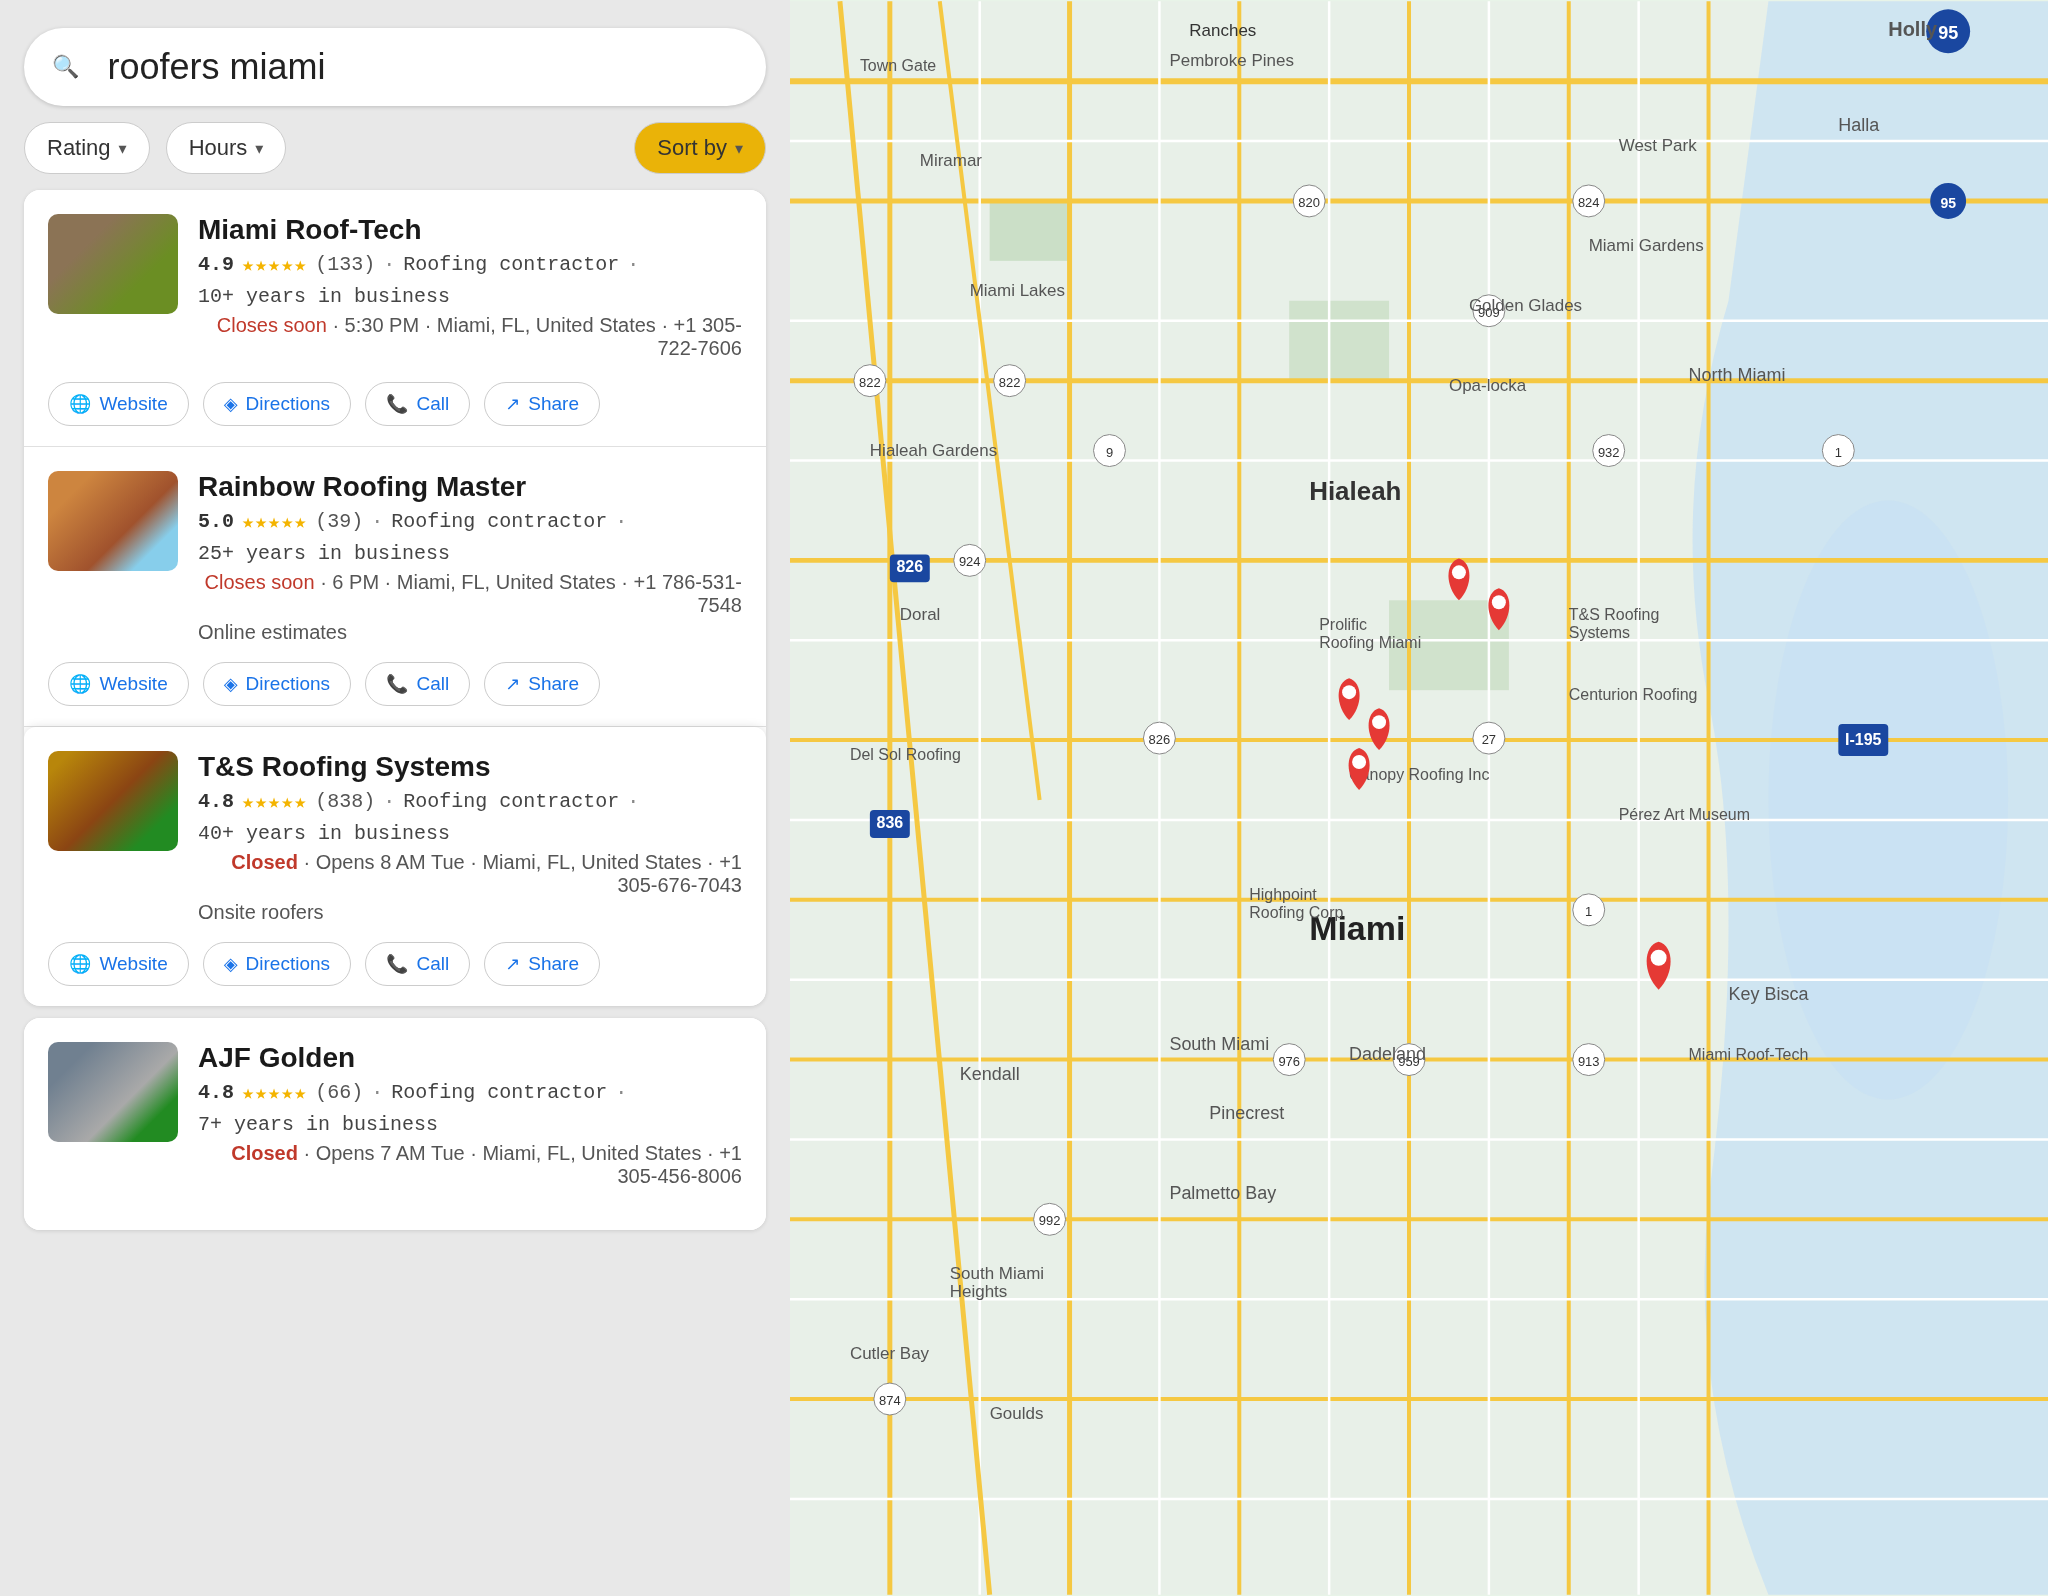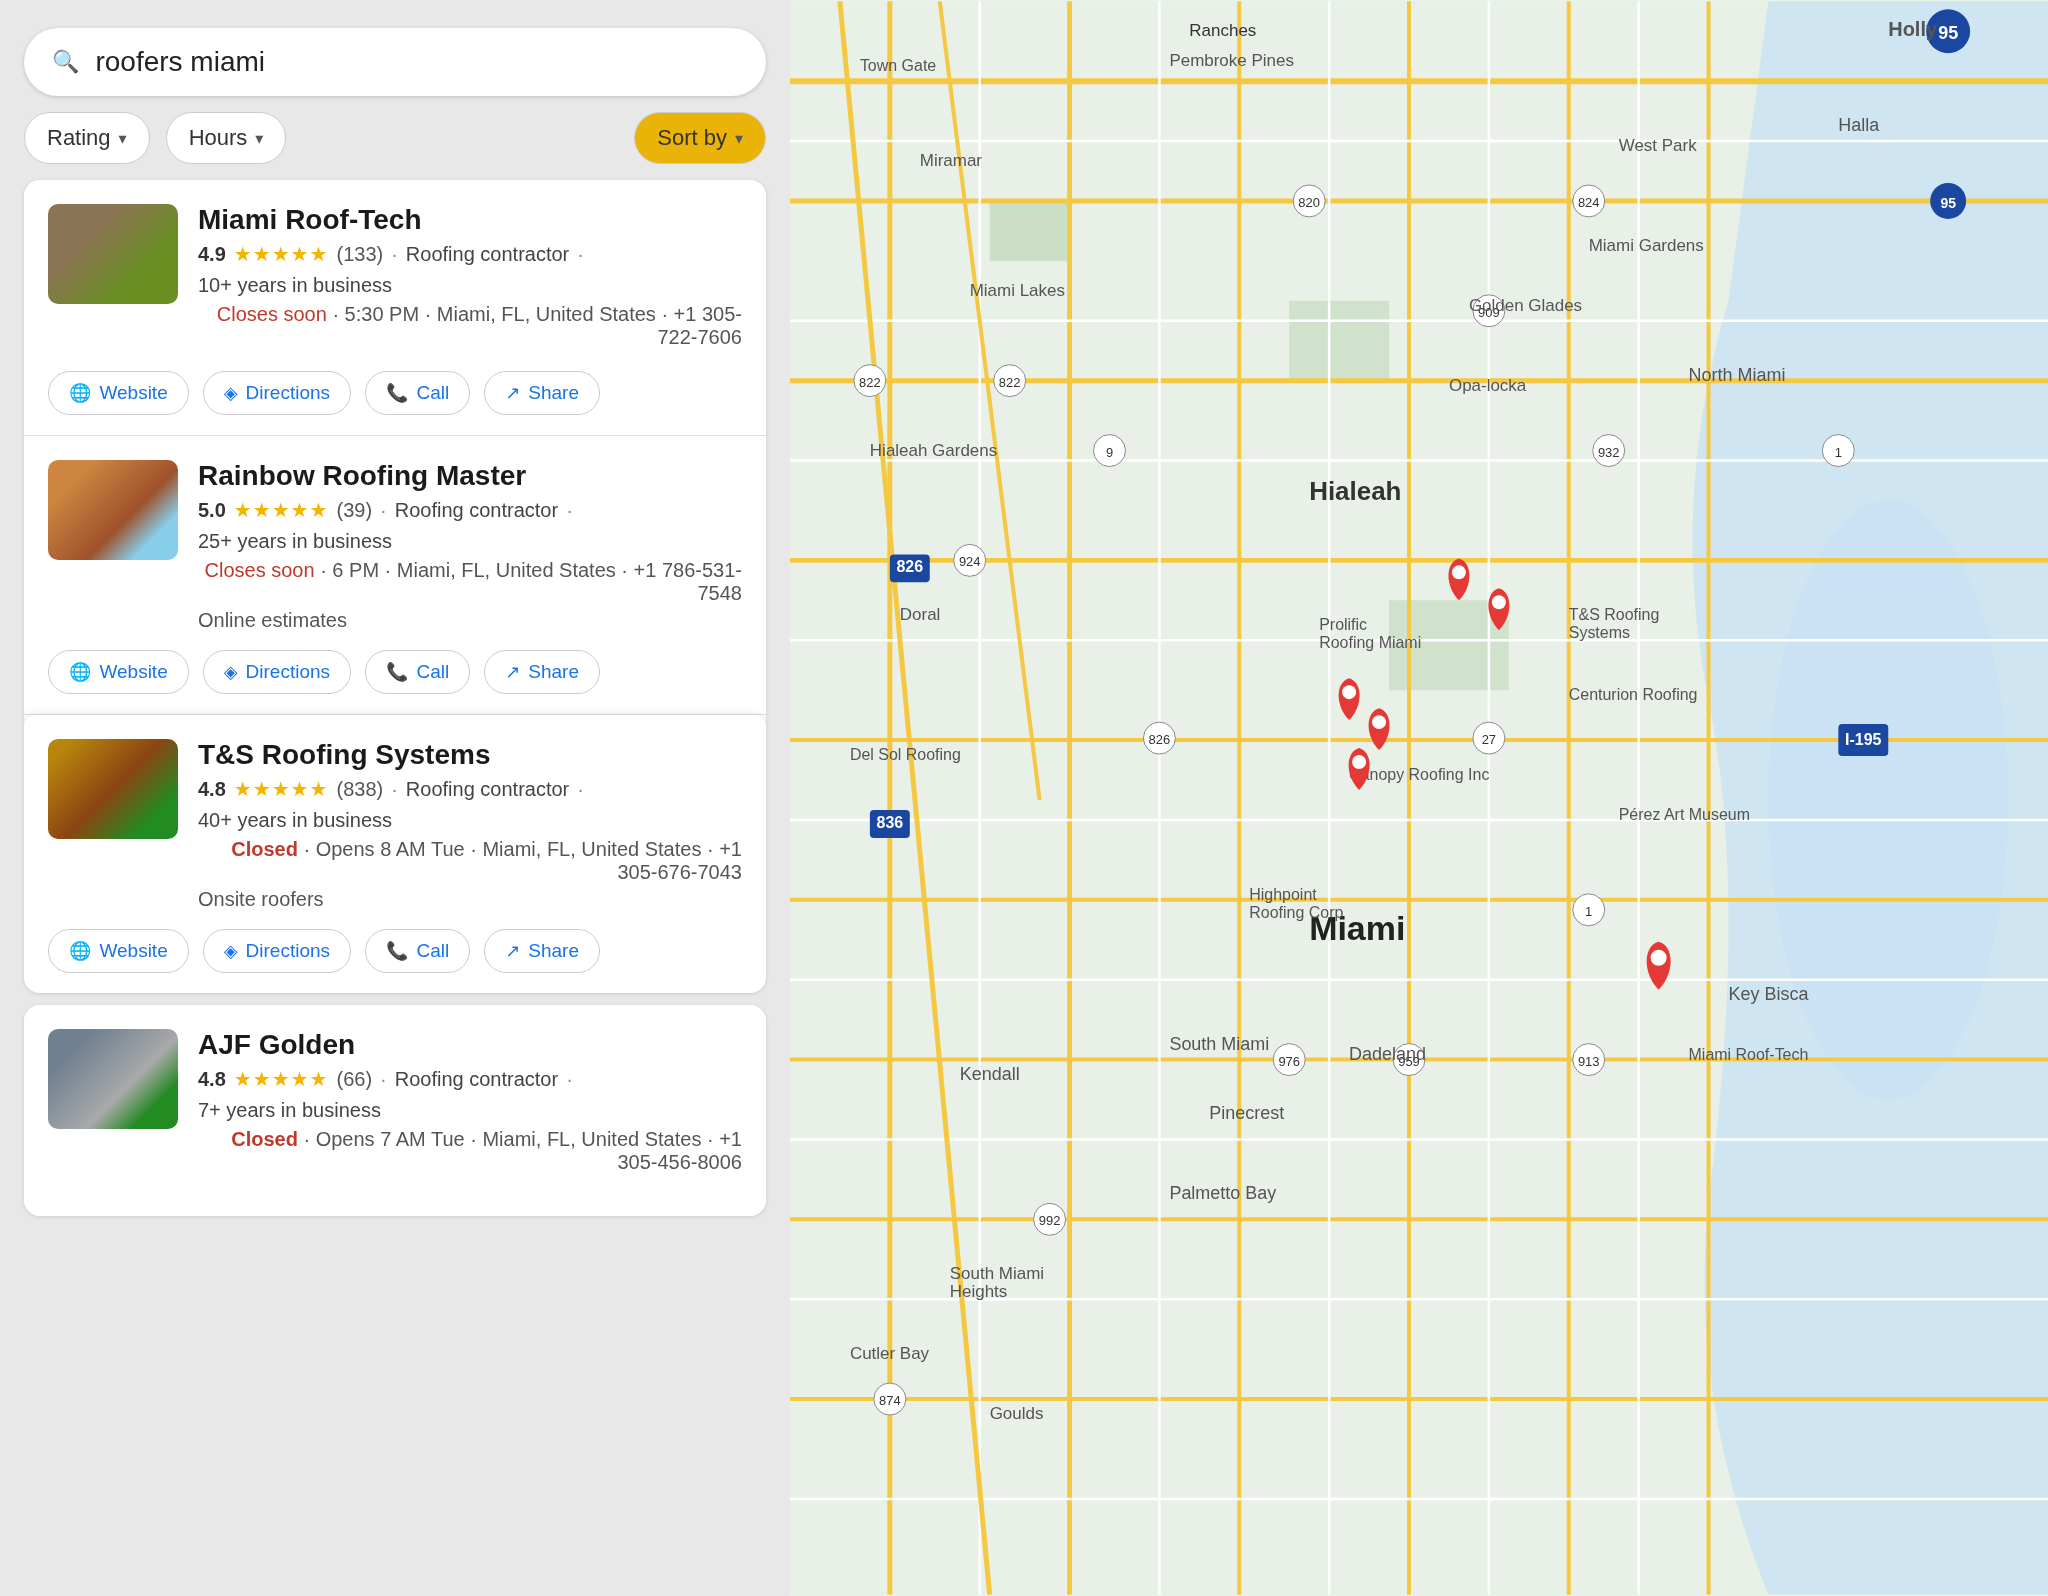--- a/index.html
+++ b/index.html
@@ -34,24 +34,25 @@
       gap: 16px;
       box-shadow: 0 1px 4px rgba(0,0,0,0.18);
     }
     .search-icon-wrap {
       color: #666;
       font-size: 22px;
     }
     .search-input {
       border: none;
       outline: none;
-      font-size: 28px;
+      font-size: 36px;
       color: #222;
       background: transparent;
       flex: 1;
+      margin-left: 12px;
     }
 
     
     .filters-row {
       display: flex;
       align-items: center;
       gap: 16px;
       padding: 4px 0;
       justify-content: center;
     }
@@ -149,20 +150,21 @@
       margin-bottom: 6px;
     }
     .card-rating-row {
       display: flex;
       align-items: center;
       gap: 8px;
       font-size: 20px;
       color: #444;
       margin-bottom: 6px;
       flex-wrap: wrap;
+      font-family: Liberation Mono, monospace;
     }
     .stars {
       color: #F4B400;
       font-size: 20px;
       letter-spacing: 1px;
     }
     .rating-num {
       font-weight: 600;
       color: #333;
     }

